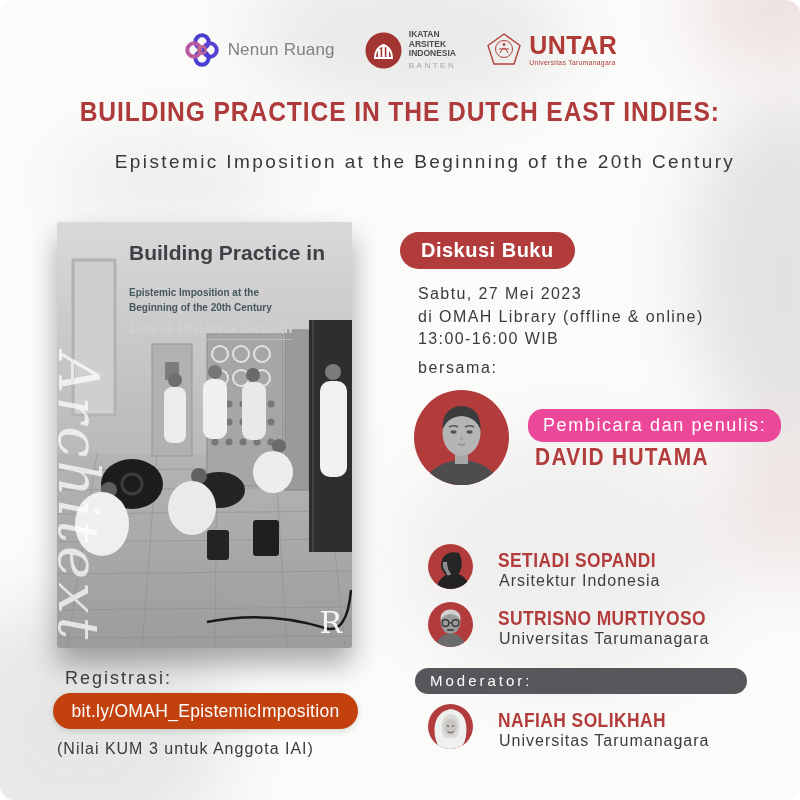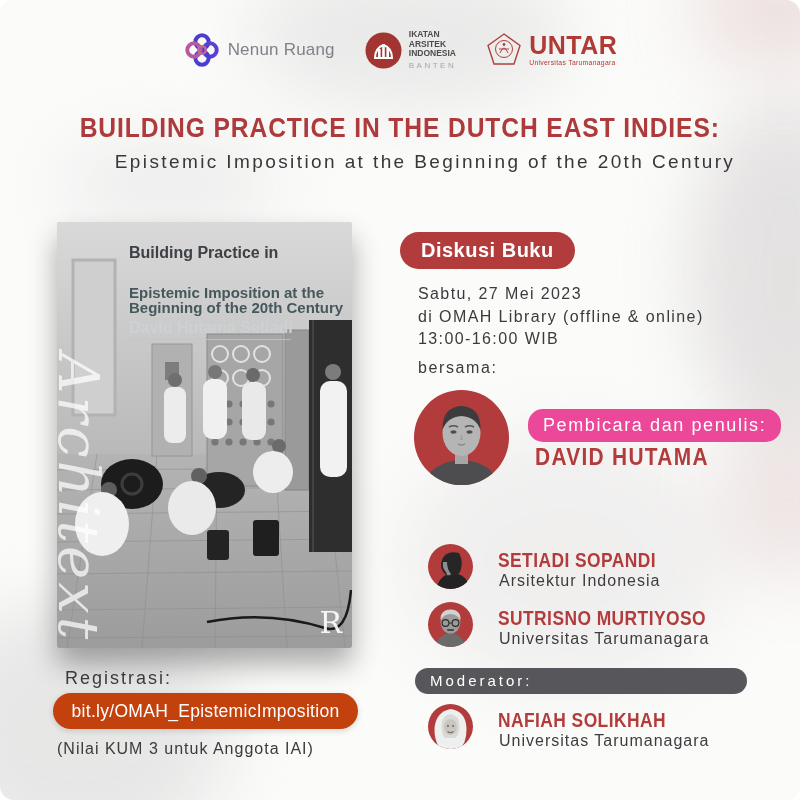--- a/index.html
+++ b/index.html
@@ -25,29 +25,29 @@
   .iai-text{font-size:8.5px;font-weight:bold;color:#4c4c4c;line-height:9.5px;}
   .iai-region{font-weight:normal;color:#a5a5a5;letter-spacing:2.5px;font-size:8px;margin-top:2px;}
   .untar-text{display:flex;flex-direction:column;line-height:1;}
   .untar-name{font-size:25px;font-weight:800;color:#b03a35;letter-spacing:.5px;}
   .untar-sub{font-size:6.8px;color:#b03a35;margin-top:2px;letter-spacing:.3px;}
   .omah-text{display:flex;flex-direction:column;line-height:1;}
   .omah-name{font-size:27px;color:#161616;letter-spacing:1px;font-weight:500;}
   .omah-tag{font-size:5px;color:#4c4c4c;margin-top:2px;letter-spacing:.2px;}
 
   
-  .title{position:absolute;left:0;top:112px;width:100%;text-align:center;color:#ae3a3b;font-weight:bold;font-size:28px;letter-spacing:1px;}
+  .title{position:absolute;left:0;top:96px;width:100%;text-align:center;color:#ae3a3b;font-weight:bold;font-size:28px;letter-spacing:1px;}
   .title>span{display:inline-block;transform:scaleX(.88);transform-origin:center;white-space:nowrap;}
   .subtitle{position:absolute;left:0;top:151px;width:100%;text-align:center;color:#38383a;font-size:19px;letter-spacing:2.4px;white-space:nowrap;margin-left:25px;}
 
   
   .book{position:absolute;left:57px;top:222px;width:295px;height:426px;background:#bfbfbf;border-radius:3px;overflow:hidden;box-shadow:0 16px 28px rgba(0,0,0,.33);}
   .book svg.scene{position:absolute;left:0;top:0;}
-  .bk-title{position:absolute;left:72px;top:21px;font-size:16px;font-weight:bold;color:#3d4145;line-height:19px;}
-  .bk-sub{position:absolute;left:72px;top:64px;font-size:15px;font-weight:bold;color:#46585c;line-height:14.5px;}
+  .bk-title{position:absolute;left:72px;top:21px;font-size:21px;font-weight:bold;color:#3d4145;line-height:19px;}
+  .bk-sub{position:absolute;left:72px;top:64px;font-size:10px;font-weight:bold;color:#46585c;line-height:14.5px;}
   .bk-author{position:absolute;left:72px;top:97px;font-size:16px;font-weight:bold;color:#cdd1d4;}
   .bk-rule{position:absolute;left:72px;top:117px;width:162px;height:1px;background:#c3c7c9;opacity:.8;}
   .bk-watermark{
     position:absolute;left:54px;top:131px;transform:rotate(90deg);transform-origin:0 0;
     font-family:"DejaVu Serif",serif;font-style:italic;font-size:56px;
     color:rgba(255,255,255,.72);letter-spacing:3px;white-space:nowrap;
   }
   .bk-publisher{position:absolute;right:10px;bottom:10px;font-family:"DejaVu Serif",serif;font-size:30px;color:rgba(255,255,255,.9);line-height:1;}
 
   

